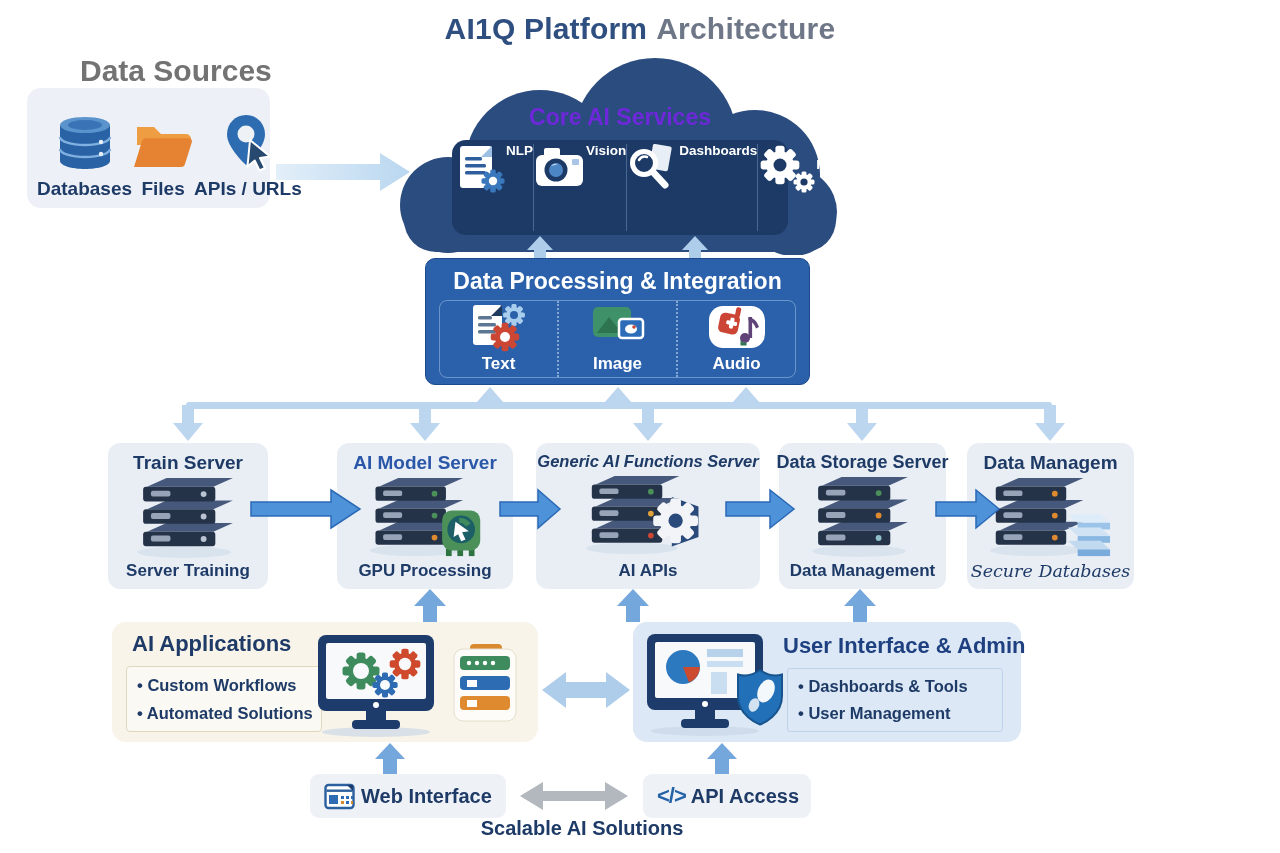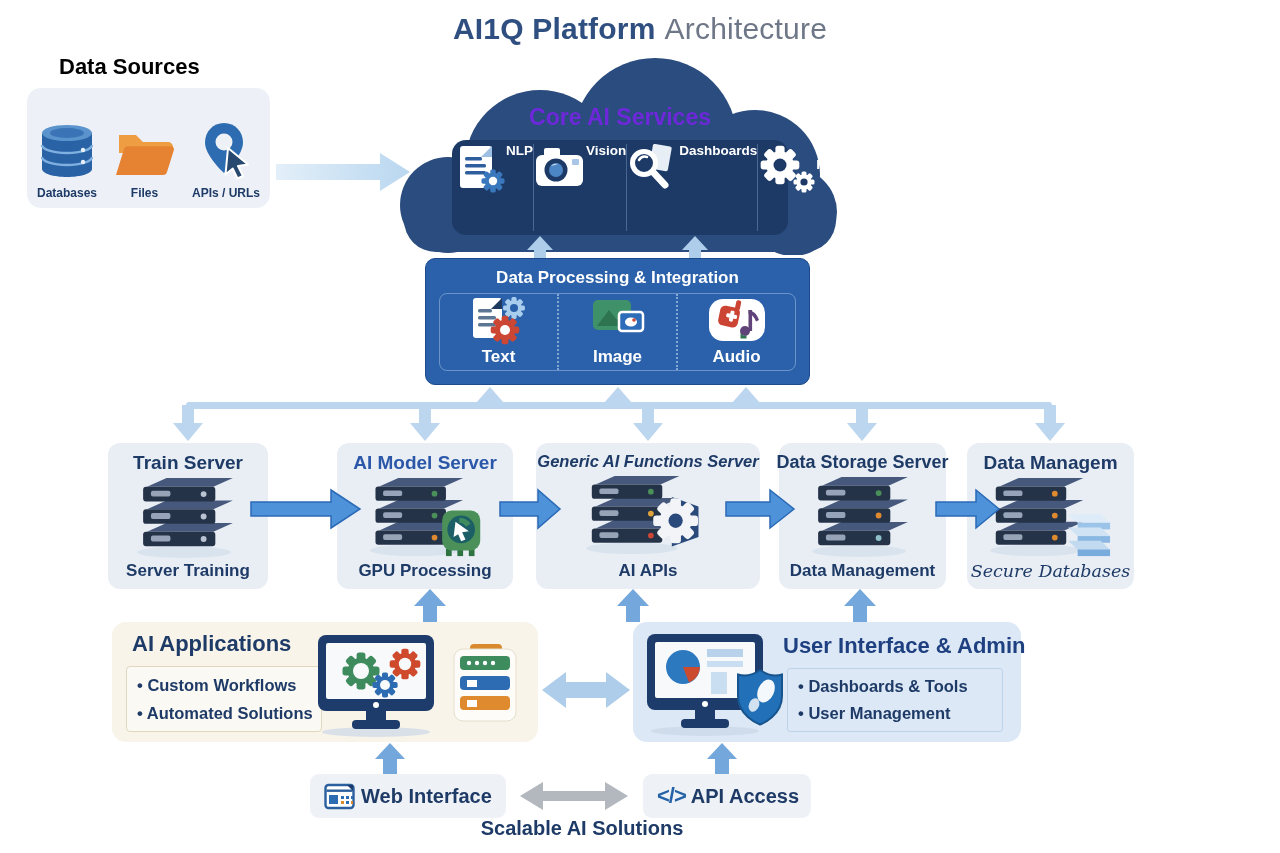--- a/index.html
+++ b/index.html
@@ -2,38 +2,38 @@
 <html><head>
 <meta charset="utf-8">
 <style>
   html,body{margin:0;padding:0;background:#fff;}
   .canvas{position:relative;width:1280px;height:853px;background:#ffffff;
           font-family:"Liberation Sans",sans-serif;overflow:hidden;}
   .abs{position:absolute;}
   
   .page-title{left:0;top:12px;width:1280px;text-align:center;font-size:30px;font-weight:700;letter-spacing:.2px;}
   .t-primary{color:#2f4f80;}
-  .t-secondary{color:#6e7787;font-weight:400;margin-left:9px;}
-  
-  .ds-heading{left:59px;top:54px;font-size:22px;font-weight:700;color:#000000;}
+  .t-secondary{color:#6e7787;font-weight:700;margin-left:9px;}
+  
+  .ds-heading{left:80px;top:54px;font-size:30px;font-weight:700;color:#737373;}
   .ds-box{left:27px;top:88px;width:243px;height:120px;background:#edf1f7;border-radius:14px;
           display:flex;justify-content:space-between;padding:12px 10px 8px;box-sizing:border-box;}
   .ds-item{display:flex;flex-direction:column;align-items:center;justify-content:flex-end;gap:5px;}
-  .ds-label{font-size:12px;font-weight:700;color:#1e3a66;white-space:nowrap;}
+  .ds-label{font-size:19px;font-weight:700;color:#1e3a66;white-space:nowrap;}
   
   .cloud-svg{left:395px;top:55px;}
   .cloud-title{left:430px;top:104px;width:380px;text-align:center;color:#6d28d9;font-size:23px;font-weight:700;}
   .svc-panel{left:452px;top:140px;width:336px;height:95px;background:#1d3a67;border-radius:14px;display:flex;box-sizing:border-box;padding:4px 2px;}
   .svc-cell{flex:1;display:flex;flex-direction:row;align-items:flex-start;justify-content:flex-end;}
   .svc-cell + .svc-cell{border-left:1px solid rgba(160,190,225,.35);}
   .svc-icon{flex:1;display:flex;align-items:center;justify-content:center;}
   .svc-label{color:#fff;font-weight:700;font-size:13.5px;text-align:center;line-height:1.05;padding-bottom:3px;}
   
   .dp-box{left:425px;top:258px;width:385px;height:127px;background:#2b61aa;border:1px solid #1d4a8c;border-radius:10px;box-sizing:border-box;}
-  .dp-title{color:#fff;font-size:17px;font-weight:700;text-align:center;margin-top:9px;}
+  .dp-title{color:#fff;font-size:23px;font-weight:700;text-align:center;margin-top:9px;}
   .dp-panel{margin:5px 13px 0;border:1px solid rgba(170,200,235,.5);border-radius:8px;display:flex;height:76px;}
   .dp-cell{flex:1;display:flex;flex-direction:column;align-items:center;justify-content:flex-end;}
   .dp-cell + .dp-cell{border-left:2px dotted rgba(190,215,240,.6);}
   .dp-icon{flex:1;display:flex;align-items:center;justify-content:center;}
   .dp-label{color:#fff;font-weight:700;font-size:17px;padding-bottom:3px;}
   
   .srv-card{position:absolute;top:443px;height:146px;background:#e9eef5;border-radius:12px;
             display:flex;flex-direction:column;align-items:center;justify-content:space-between;
             padding:9px 4px 8px;box-sizing:border-box;}
   .srv-title{font-size:19px;font-weight:700;color:#1e3a66;white-space:nowrap;}

